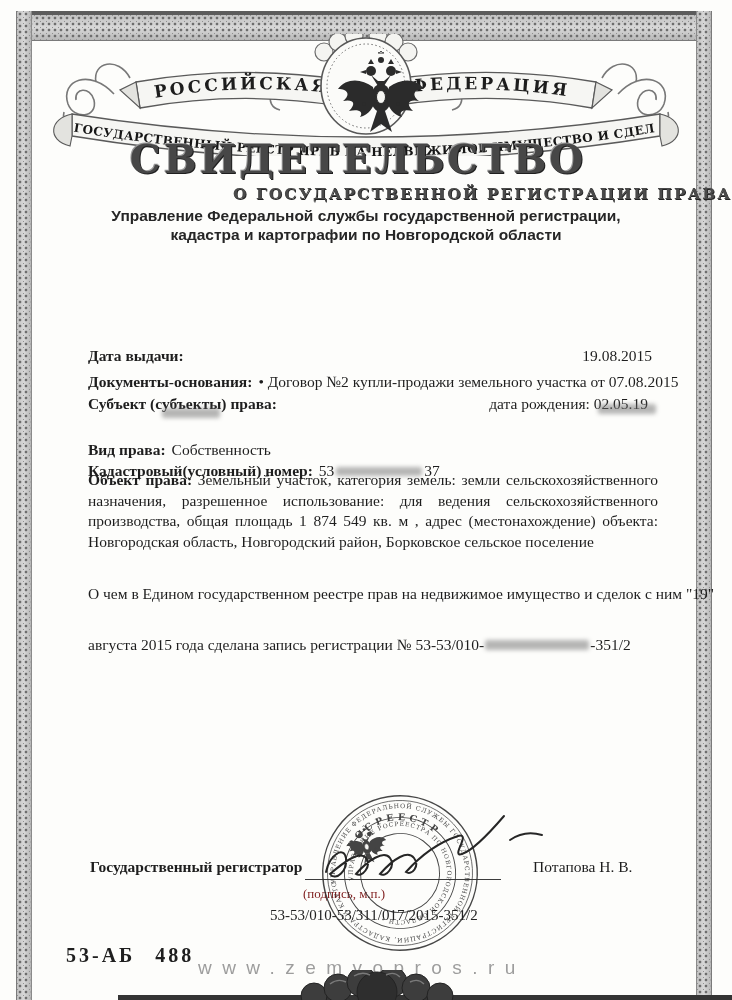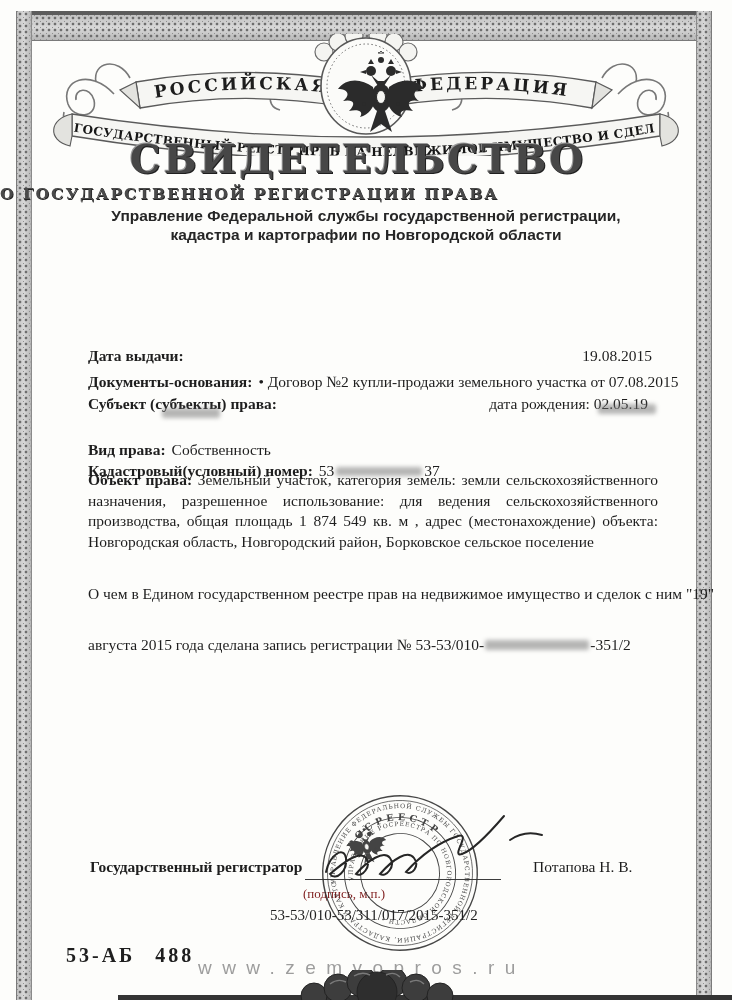--- a/index.html
+++ b/index.html
@@ -31,21 +31,21 @@
       linear-gradient(90deg,#c2c2c2,#d8d8d8 50%,#b8b8b8);}
   
   .crest{position:absolute; left:30px; top:34px; width:672px; height:122px;}
   
   .title{
     position:absolute; left:0; right:16px; top:136px; text-align:center;
     font-family:"DejaVu Serif", serif; font-weight:bold; font-size:39px; letter-spacing:3px;
     color:#474747; text-shadow:1px 1px 0 #1f1f1f, -1px -1px 0 #9a9a9a;
   }
   .subtitle{
-    position:absolute; left:0; right:0; top:184px; text-align:left;
+    position:absolute; left:0; right:0; top:184px; text-align:right;
     font-family:"DejaVu Serif", serif; font-weight:bold; font-size:15.5px; letter-spacing:2px;
     color:#4a4a4a; text-shadow:0.7px 0.7px 0 #222;
   }
   .authority{
     position:absolute; left:106px; width:520px; top:207px; text-align:center;
     font-family:"Liberation Sans", sans-serif; font-weight:bold; font-size:15.5px; line-height:1.22; color:#262626;
   }
   
   .row{position:absolute; left:88px; width:570px; font-size:15.5px; line-height:20px; white-space:nowrap;}
   .row b{font-weight:bold;}

